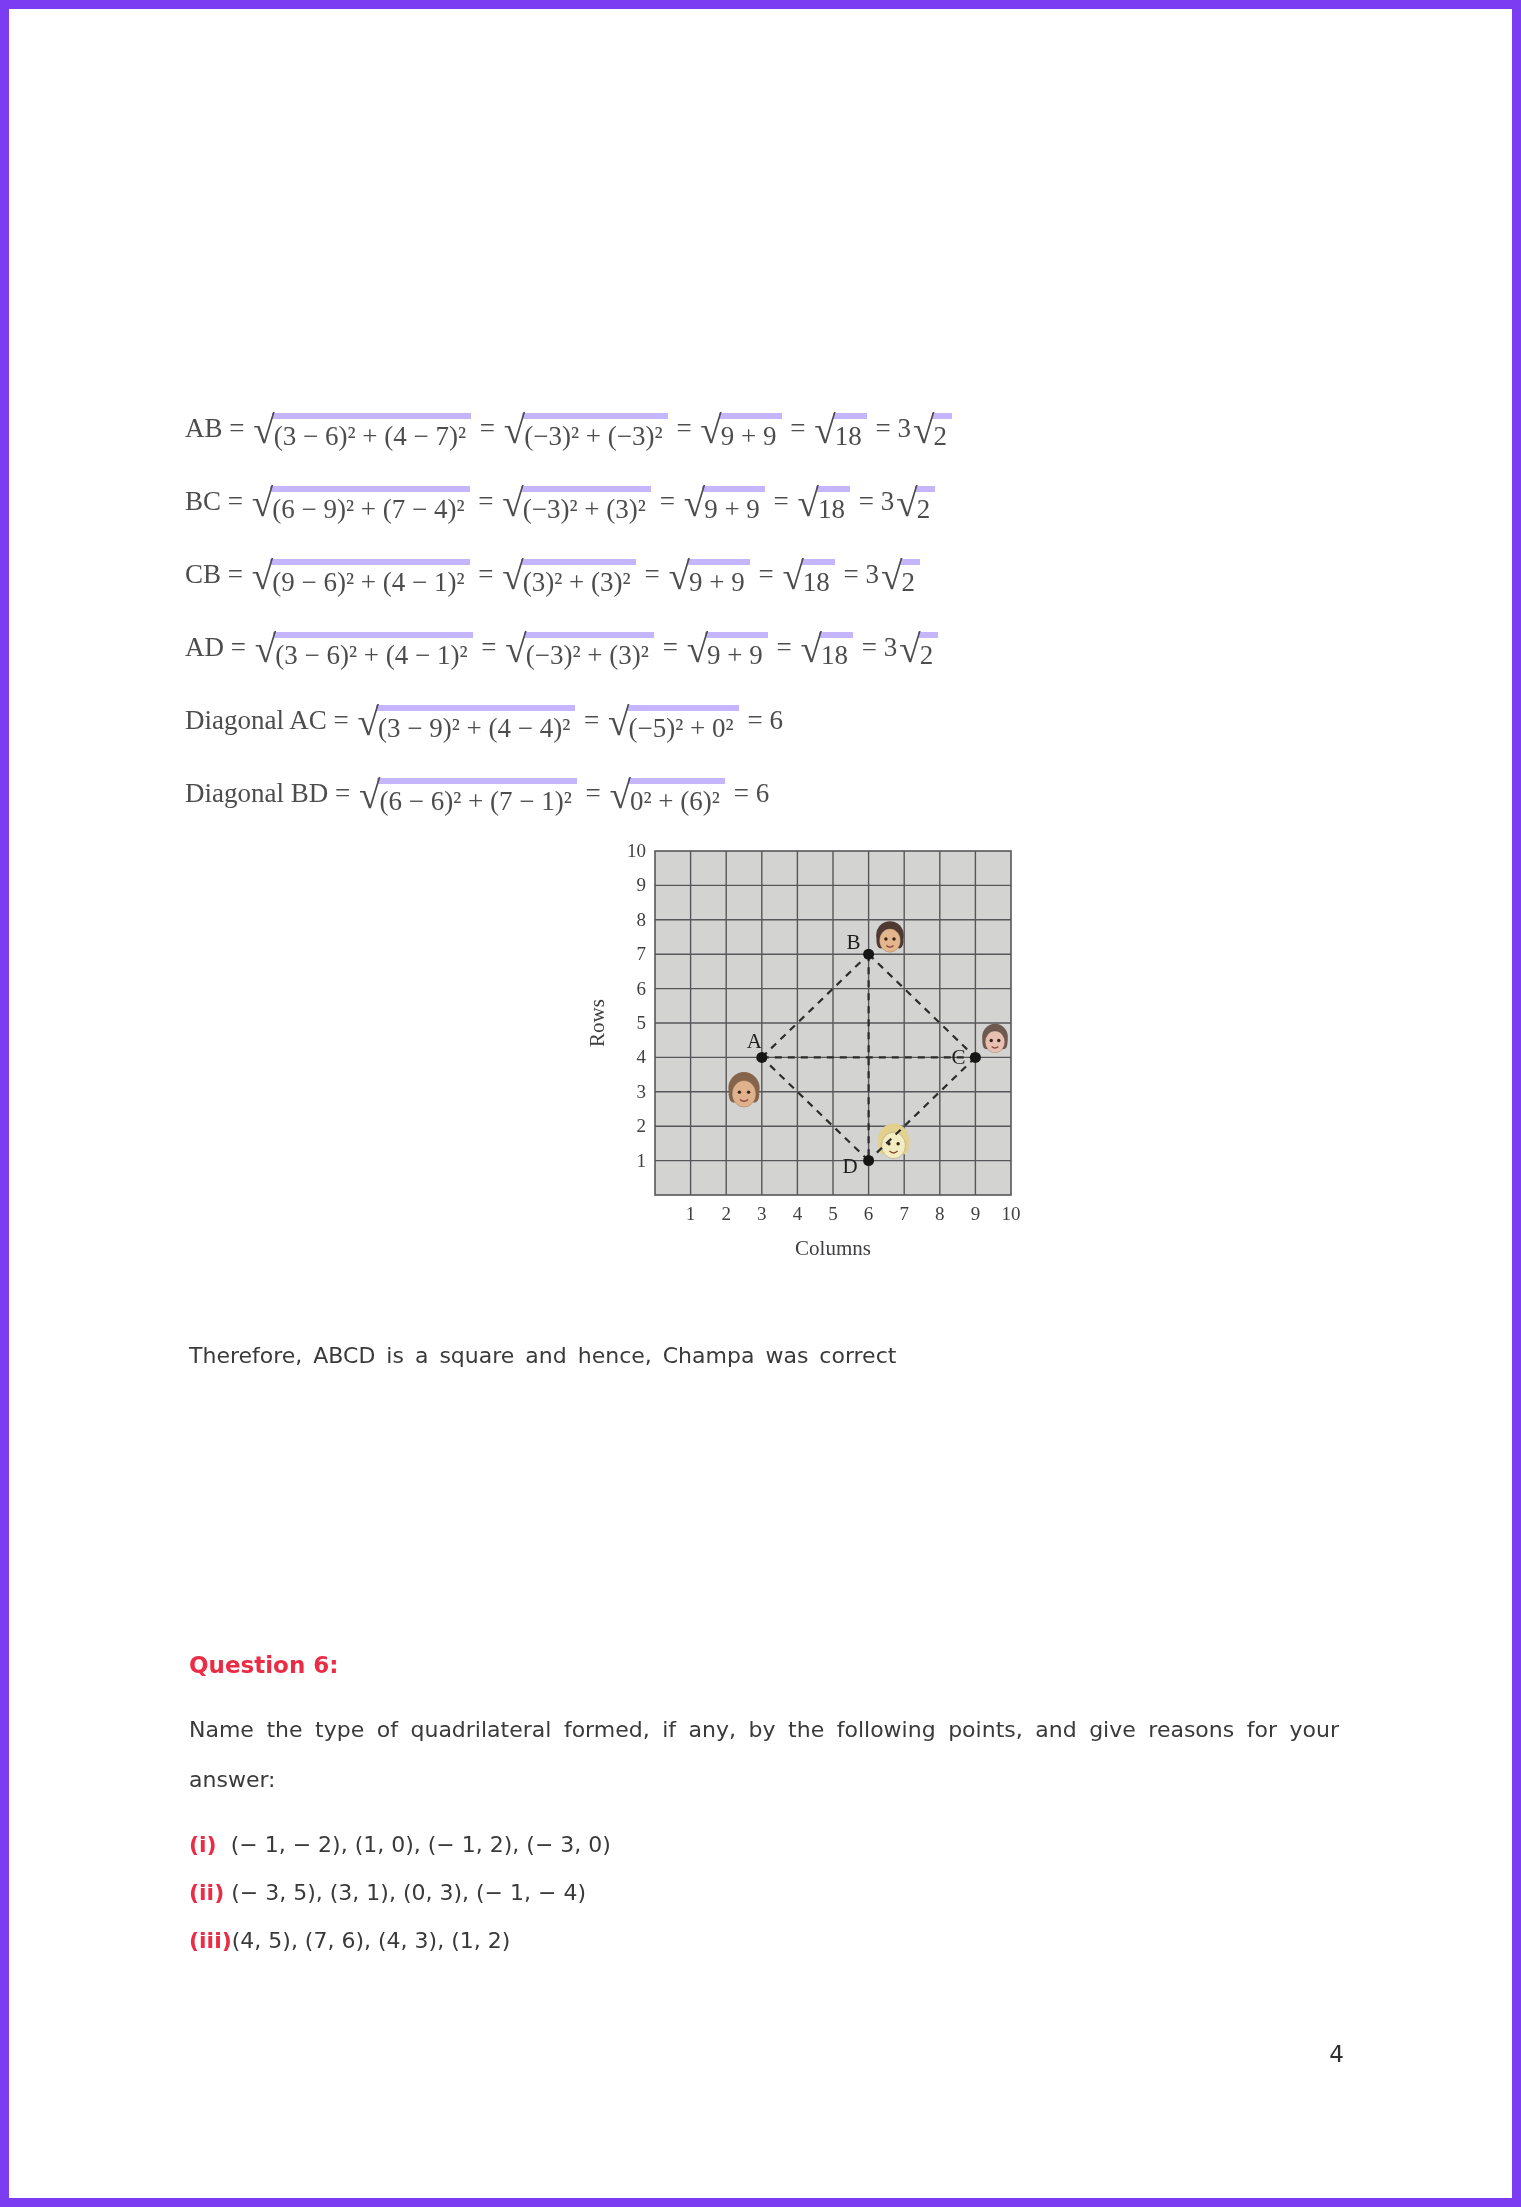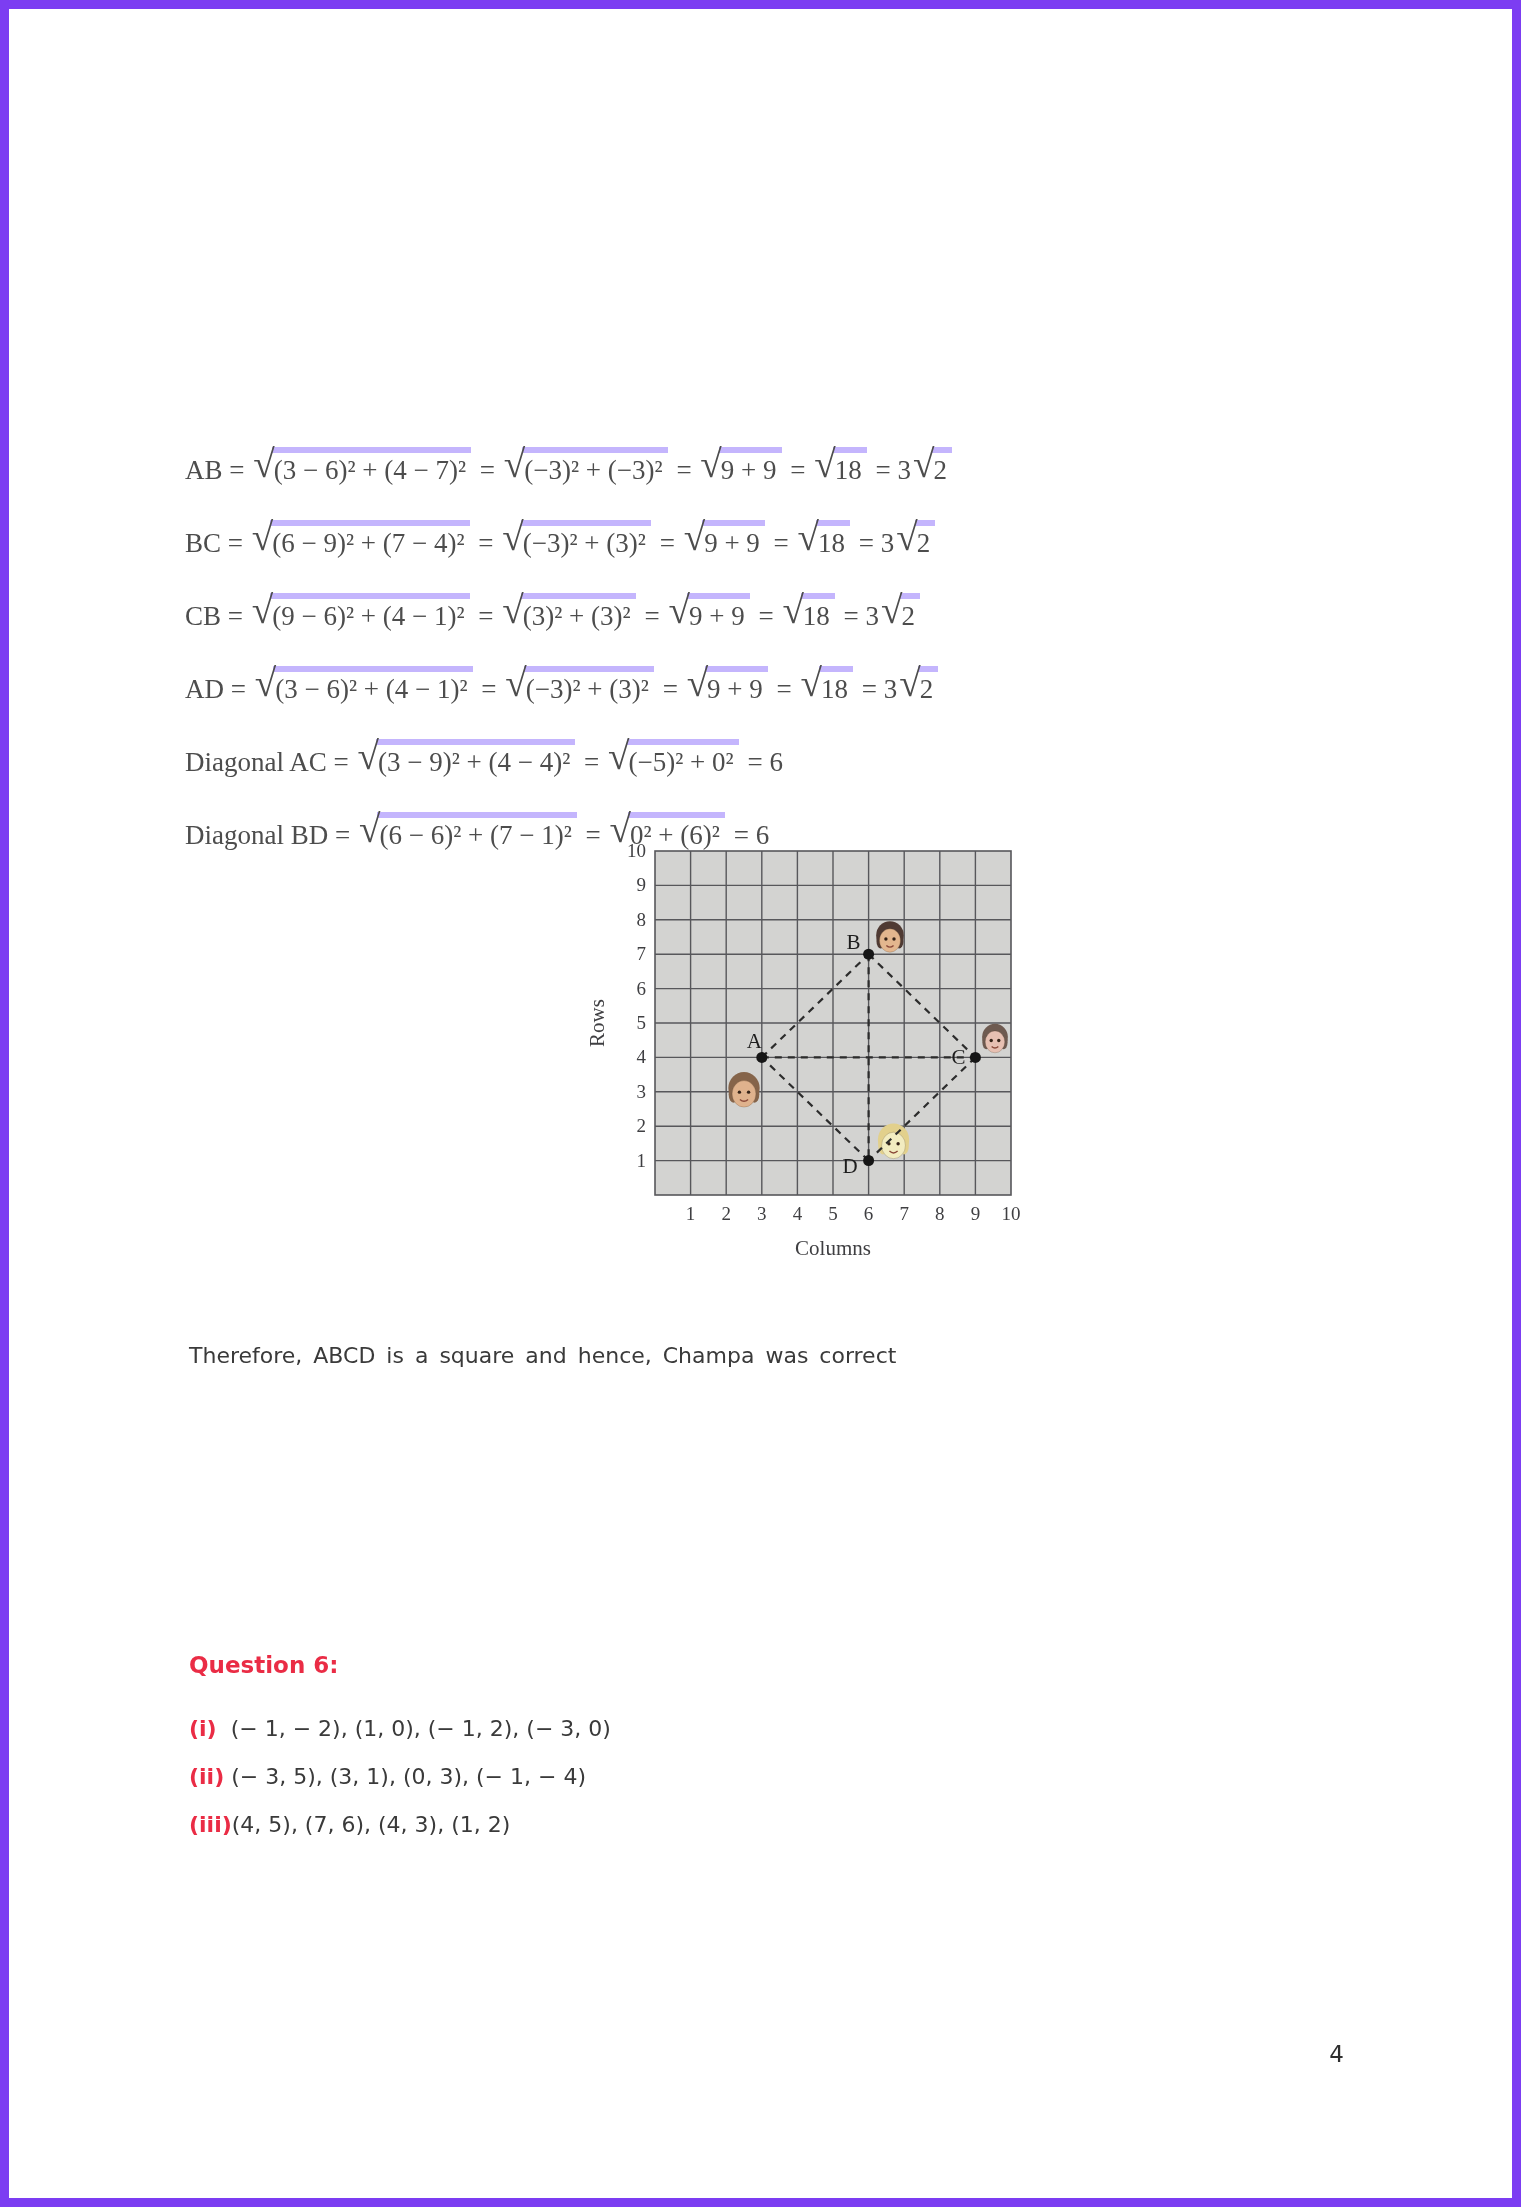--- a/index.html
+++ b/index.html
@@ -13,21 +13,21 @@
     overflow:hidden;
   }
   .page{position:relative;width:100%;height:100%;}
 
   
   .equations{
     position:absolute;left:176px;top:404px;
     font-family:"Liberation Serif","DejaVu Serif",serif;
     font-size:27px;color:#4d4d4d;
   }
-  .eq-line{height:73px;display:flex;align-items:flex-end;white-space:nowrap;}
+  .eq-line{height:73px;display:flex;align-items:flex-start;white-space:nowrap;}
   .eq-line .t{white-space:pre;}
   .sq{display:inline-flex;align-items:flex-start;margin:0 2px;}
   .sq .r{font-size:1.45em;line-height:0.78;transform:translateY(0.04em);}
   .sq .rc{display:inline-block;border-top:6px solid #c4b5fd;padding:2px 5px 0 2px;margin-left:-3px;white-space:pre;}
 
   
   .chart{position:absolute;left:578px;top:815px;margin:0;width:460px;height:460px;}
 
   
   .observation{
@@ -290,20 +290,21 @@
         <circle cx="281.6" cy="336.59999999999997" r="5.5" fill="#161616"></circle>
         <text x="255.60000000000002" y="348.59999999999997" fill="#1d1d1d" font-size="21px" font-family="&quot;Liberation Serif&quot;,&quot;DejaVu Serif&quot;,serif">D</text>
       </svg></figure>
 
   <div class="observation">
     <p>Therefore, ABCD is a square and hence, Champa was correct</p>
   </div>
 
   <section class="question">
     <h2>Question 6:</h2>
+    <p class="prompt">Name the type of quadrilateral formed, if any, by the following points, and give reasons for your answer:</p>
     <div class="qparts">
       <div class="qpart">
         <span class="marker">(i)</span>
           <span class="ptext">  (− 1, − 2), (1, 0), (− 1, 2), (− 3, 0)</span>
       </div>
       <div class="qpart">
         <span class="marker">(ii)</span>
           <span class="ptext"> (− 3, 5), (3, 1), (0, 3), (− 1, − 4)</span>
       </div>
       <div class="qpart">

